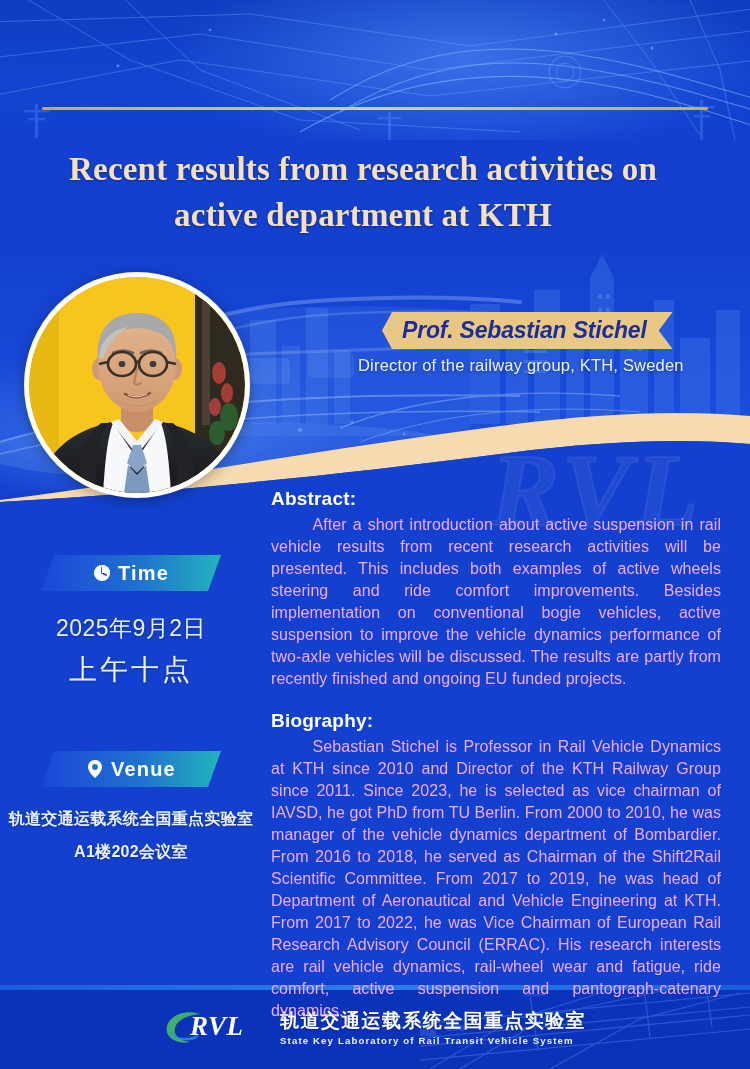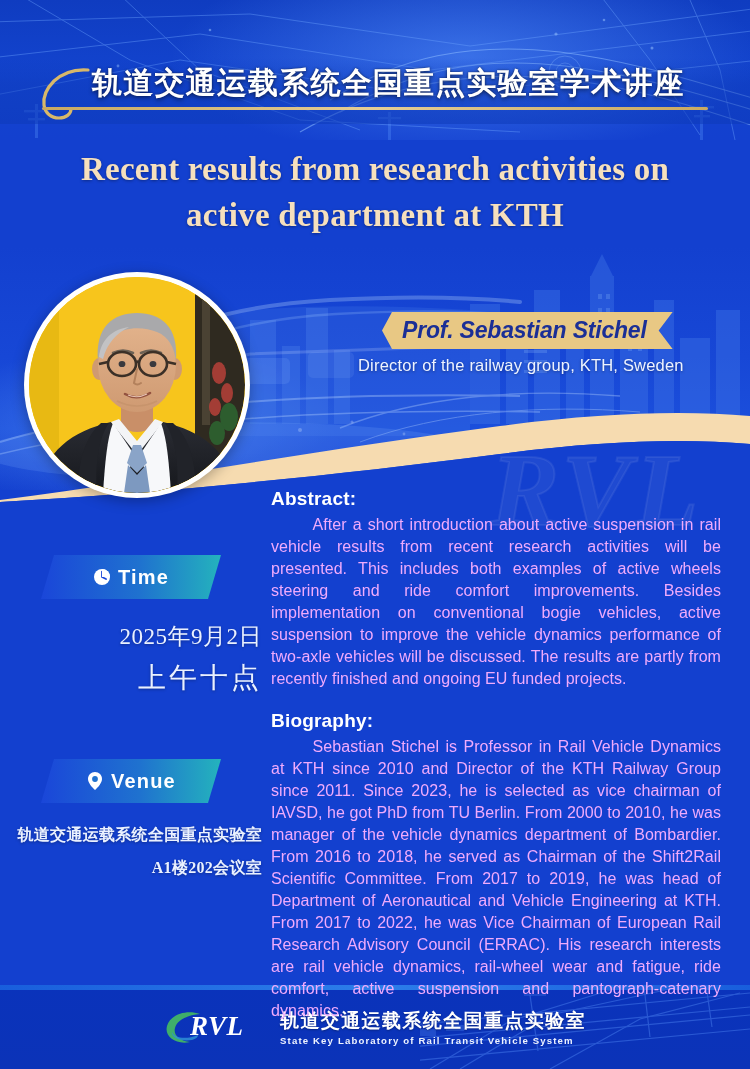--- a/index.html
+++ b/index.html
@@ -45,21 +45,21 @@
     white-space: nowrap;
   }
   .header-rule {
     position: absolute; left: 42px; top: 107px; width: 666px; height: 3px;
     background: linear-gradient(90deg,#c9a962 0%, #e4cd96 50%, #c9a962 100%);
     border-radius: 2px;
   }
 
   
   .maintitle {
-    position: absolute; left: 40px; top: 146px; width: 670px;
+    position: absolute; left: 28px; top: 146px; width: 670px;
     text-align: center;
     font-family: "Liberation Serif", serif;
     font-weight: 700;
     font-size: 33px;
     line-height: 46px;
     letter-spacing: .2px;
     color: #f6e0bd;
     text-shadow: 0 1px 3px rgba(0,0,0,.35);
   }
 
@@ -132,36 +132,35 @@
     -webkit-text-stroke: 2px rgba(255,255,255,.07);
     pointer-events:none;
     z-index:2;
   }
 
   
   .leftcol { position:absolute; left:0; top:555px; width:262px; z-index:5; }
 
   .badge {
     position:relative;
-    width:180px; height:44px;
+    width:180px; height:36px;
     margin: 0 auto;
     display:flex; align-items:center; justify-content:center;
     gap:7px;
     background: linear-gradient(90deg, #1a46d9 0%, #1f72cf 55%, #24b3bd 100%);
     clip-path: polygon(13px 0, 100% 0, calc(100% - 13px) 100%, 0 100%);
   }
   .badge-label {
     color:#fff; font-weight:700; font-size:20px; letter-spacing:1.2px;
   }
   .badge .ic { display:flex; align-items:center; }
 
   .cn-line {
-    text-align:right; color:#eaf1ff;
+    text-align:center; color:#eaf1ff;
     text-shadow:0 1px 3px rgba(0,0,0,.3);
-    font-family:Liberation Serif, serif;
   }
   .time-1 { font-size:23px; margin-top:22px; letter-spacing:.5px; }
   .time-2 { font-size:28px; margin-top:7px; letter-spacing:3px; }
   .venue-1 { font-size:16px; font-weight:700; margin-top:22px; letter-spacing:.3px; }
   .venue-2 { font-size:16px; font-weight:700; margin-top:12px; letter-spacing:.3px; }
 
   .venue-badge-wrap { margin-top:62px; }
 
   
   .rightcol {
@@ -250,26 +249,20 @@
       <g fill="#9cc6ff" opacity=".5">
         <circle cx="556" cy="34" r="1.6"></circle>
           <circle cx="604" cy="20" r="1.3"></circle>
         <circle cx="652" cy="48" r="1.5"></circle>
           <circle cx="210" cy="30" r="1.3"></circle>
         <circle cx="118" cy="66" r="1.4"></circle>
       </g>
     </svg>
   </div>
 
-  <div class="headerbar">
-    <svg class="car-outline" width="54" height="58" viewBox="0 0 54 58">
-      <path d="M48,6 C36,5 24,8 14,17 C7,24 3,33 4,41 C5,49 11,54 19,54 C26,54 31,50 31,45" fill="none" stroke="#d8b86a" stroke-width="3.2" stroke-linecap="round"></path>
-    </svg>
-    <div class="header-cn">轨道交通运载系统全国重点实验室学术讲座</div>
-  </div>
   <div class="header-rule"></div>
 
   <div class="maintitle">
     <div>Recent results from research activities on</div>
     <div>active department at KTH</div>
   </div>
 
   <div class="scene">
     <div class="scene-bg"></div>
     <svg width="750" height="244" viewBox="0 0 750 244">

